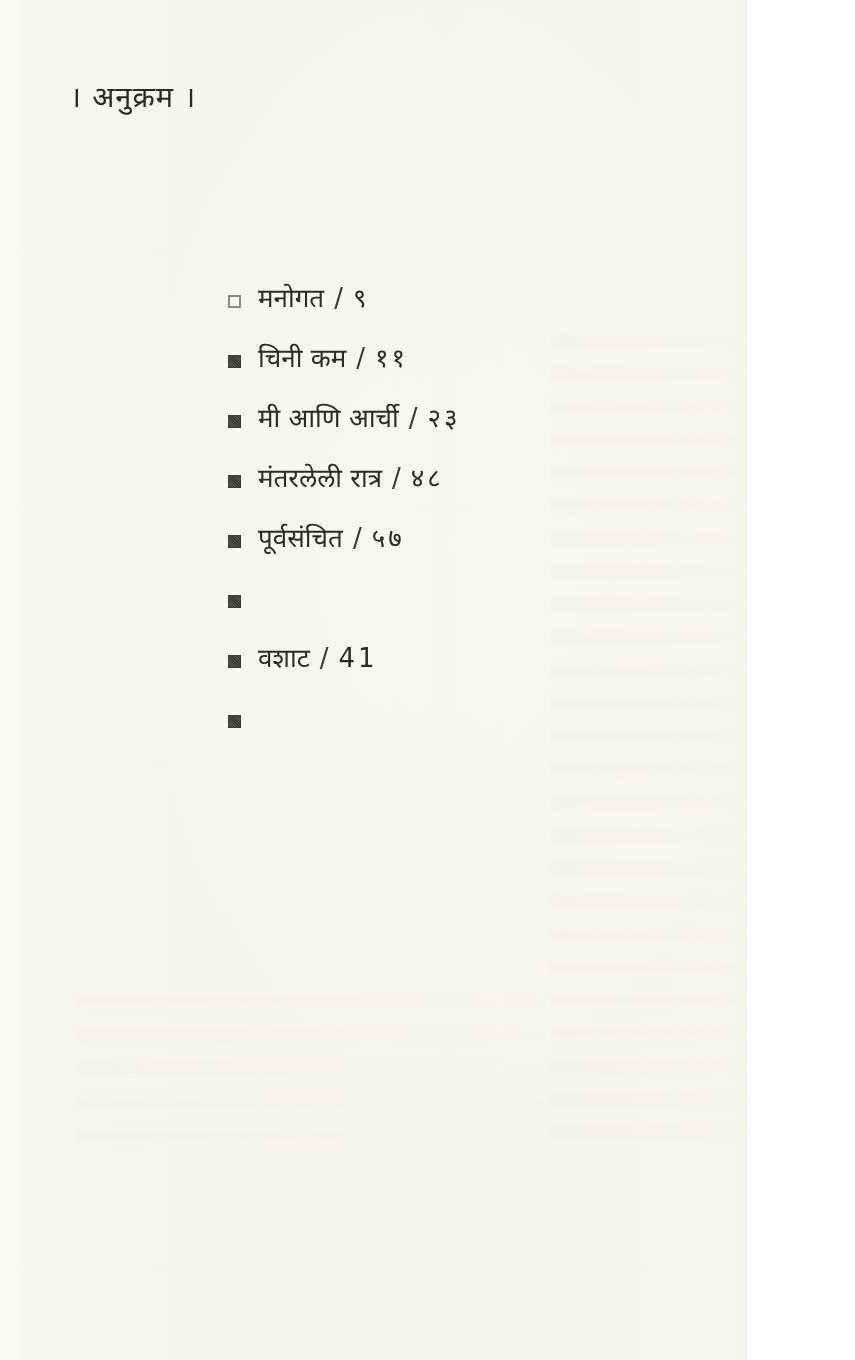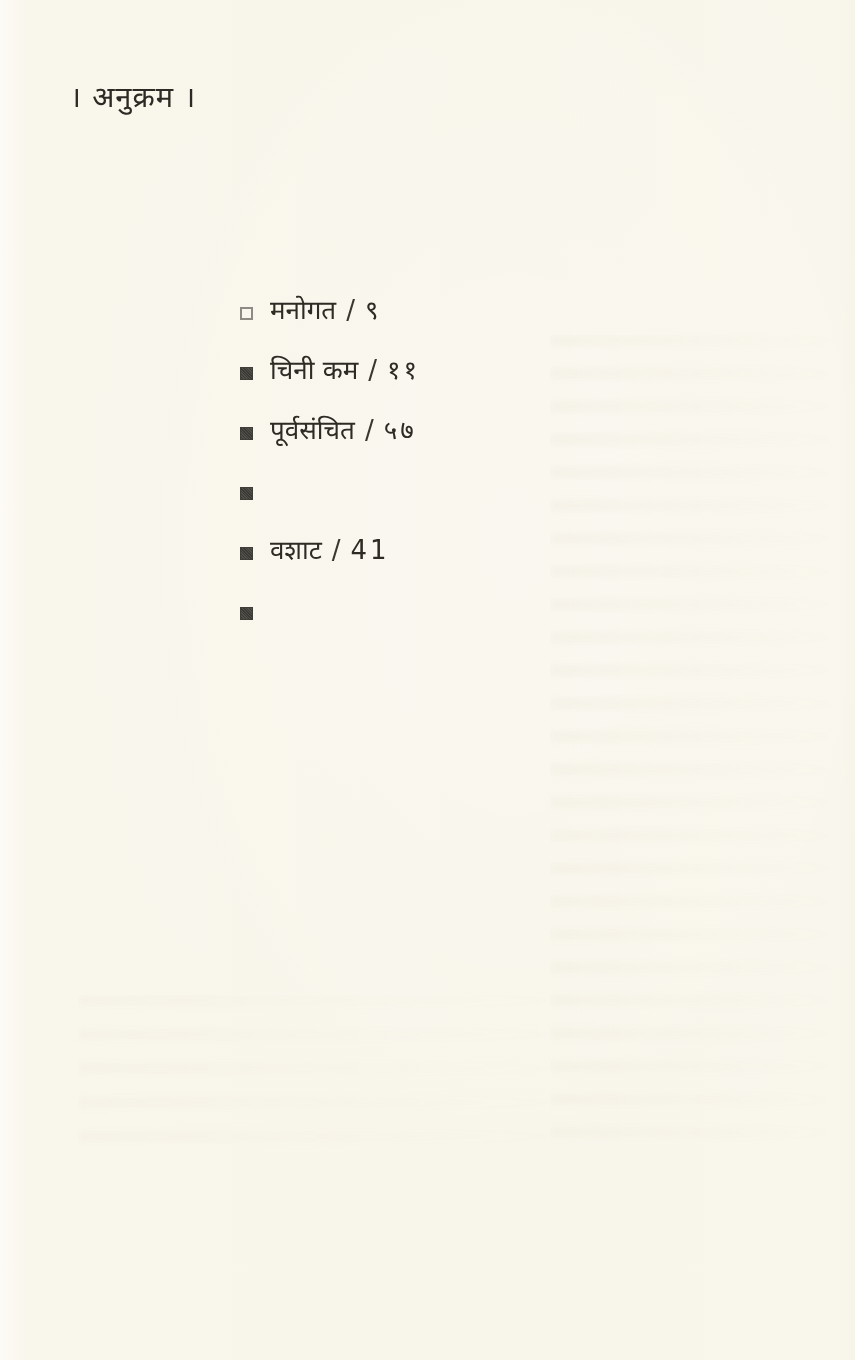--- a/index.html
+++ b/index.html
@@ -7,21 +7,21 @@
     padding: 0;
   }
   body {
     width: 855px;
     height: 1360px;
     overflow: hidden;
     font-family: "DejaVu Sans", "Liberation Sans", sans-serif;
   }
   .page {
     position: relative;
-    width: 855px;
+    width: 747px;
     height: 1360px;
     background:
       radial-gradient(ellipse at 60% 40%, rgba(255,255,255,0.25) 0%, rgba(0,0,0,0) 70%),
       linear-gradient(90deg, #fdfbf5 0px, #f9f6ec 28px, #f8f5ea 60%, #f9f6ec 98%, #f6f3e8 100%),
       #f8f5ea;
     color: #2e2b25;
   }
   
   .bleed {
     position: absolute;
@@ -60,21 +60,21 @@
     font-size: 29px;
     line-height: 34px;
     letter-spacing: 1px;
     color: #2c2a24;
     white-space: nowrap;
   }
   .toc {
     position: absolute;
     left: 228px;
     top: 268px;
-    margin: 12px;
+    margin: 0;
     padding: 0;
     list-style: none;
   }
   .toc-item {
     display: flex;
     align-items: center;
     height: 60px;
     white-space: nowrap;
   }
   .bullet {
@@ -123,23 +123,31 @@
   <li class="toc-item">
     <span class="bullet open"></span>
     <span class="chapter-line"><span class="chapter-title">मनोगत</span><span class="sep">/</span><span class="pagenum">९</span></span>
   </li>
 
   <li class="toc-item">
     <span class="bullet filled"></span>
     <span class="chapter-line"><span class="chapter-title">चिनी कम</span><span class="sep">/</span><span class="pagenum">११</span></span>
   </li>
 
+  <li class="toc-item">
+    <span class="bullet filled"></span>
+    <span class="chapter-line"><span class="chapter-title">मी आणि आर्ची</span><span class="sep">/</span><span class="pagenum">२३</span></span>
+  </li>
 
 
 
+  <li class="toc-item">
+    <span class="bullet filled"></span>
+    <span class="chapter-line"><span class="chapter-title">मंतरलेली रात्र</span><span class="sep">/</span><span class="pagenum">४८</span></span>
+  </li>
 
   <li class="toc-item">
     <span class="bullet filled"></span>
     <span class="chapter-line"><span class="chapter-title">पूर्वसंचित</span><span class="sep">/</span><span class="pagenum">५७</span></span>
   </li>
 
 
   <li class="toc-item">
     <span class="bullet filled"></span>
   </li>

